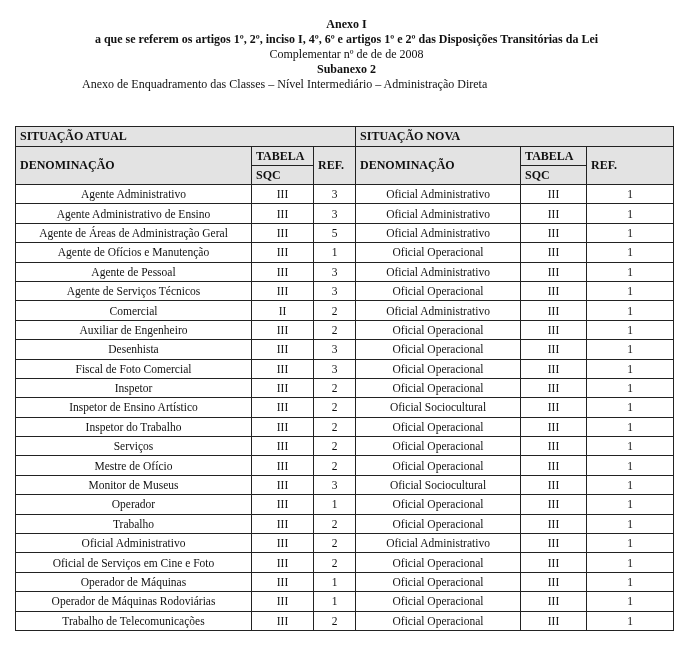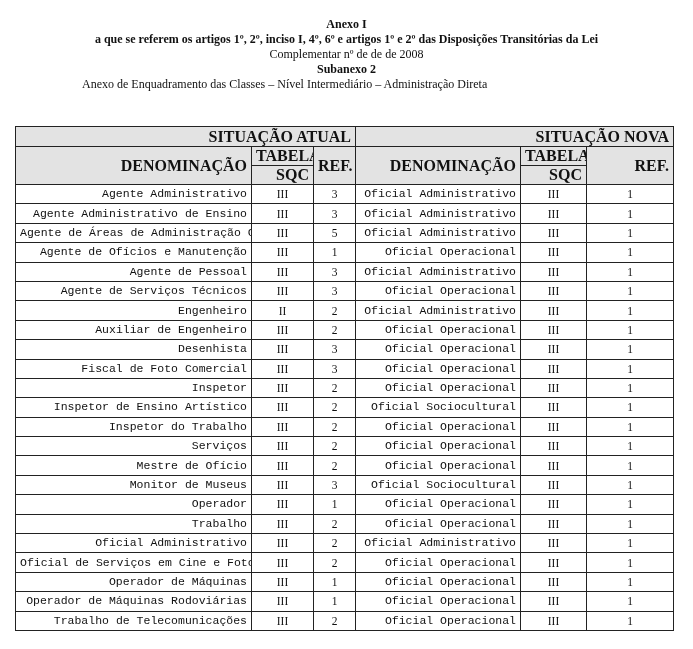--- a/index.html
+++ b/index.html
@@ -23,27 +23,27 @@
     table.grid col.c1 { width: 236px; }
     table.grid col.c2 { width: 62px; }
     table.grid col.c3 { width: 42px; }
     table.grid col.c4 { width: 165px; }
     table.grid col.c5 { width: 66px; }
     table.grid col.c6 { width: 87px; }
     table.grid th, table.grid td {
       border: 1px solid #222; padding: 0 4px; white-space: nowrap; overflow: hidden;
     }
     table.grid th {
-      background: #e3e3e3; font-weight: bold; text-align: right; font-size: 16px;
+      background: #e3e3e3; font-weight: bold; text-align: left; font-size: 12px;
     }
     tr.h1 th { height: 19px; }
     tr.h2 th, tr.h3 th { height: 18px; }
     table.grid td { height: 18.4px; line-height: 18px; }
     td.c { text-align: center; }
-    td.l { text-align: right; padding-left: 3px; font-family: Liberation Mono, monospace; }
+    td.l { text-align: center; padding-left: 3px; }
   </style>
 </head>
 <body>
 
 <div id="t1" class="hdr bold">Anexo I</div>
 <div id="t2" class="hdr">a que se referem os artigos 1º, 2º, inciso I, 4º, 6º e artigos 1º e 2º das Disposições Transitórias da Lei</div>
 <div id="t3" class="hdr">Complementar nº  de    de    de 2008</div>
 <div id="t4" class="hdr bold">Subanexo 2</div>
 <div id="t5" class="hdr">Anexo de Enquadramento das Classes – Nível Intermediário – Administração Direta</div>
 
@@ -117,21 +117,21 @@
       </tr>
       <tr>
         <td class="l">Agente de Serviços Técnicos</td>
         <td class="c">III</td>
         <td class="c">3</td>
         <td class="l">Oficial Operacional</td>
         <td class="c">III</td>
         <td class="c">1</td>
       </tr>
       <tr>
-        <td class="l">Engenheiro</td>
+        <td class="l">Comercial</td>
         <td class="c">II</td>
         <td class="c">2</td>
         <td class="l">Oficial Administrativo</td>
         <td class="c">III</td>
         <td class="c">1</td>
       </tr>
       <tr>
         <td class="l">Auxiliar de Engenheiro</td>
         <td class="c">III</td>
         <td class="c">2</td>

